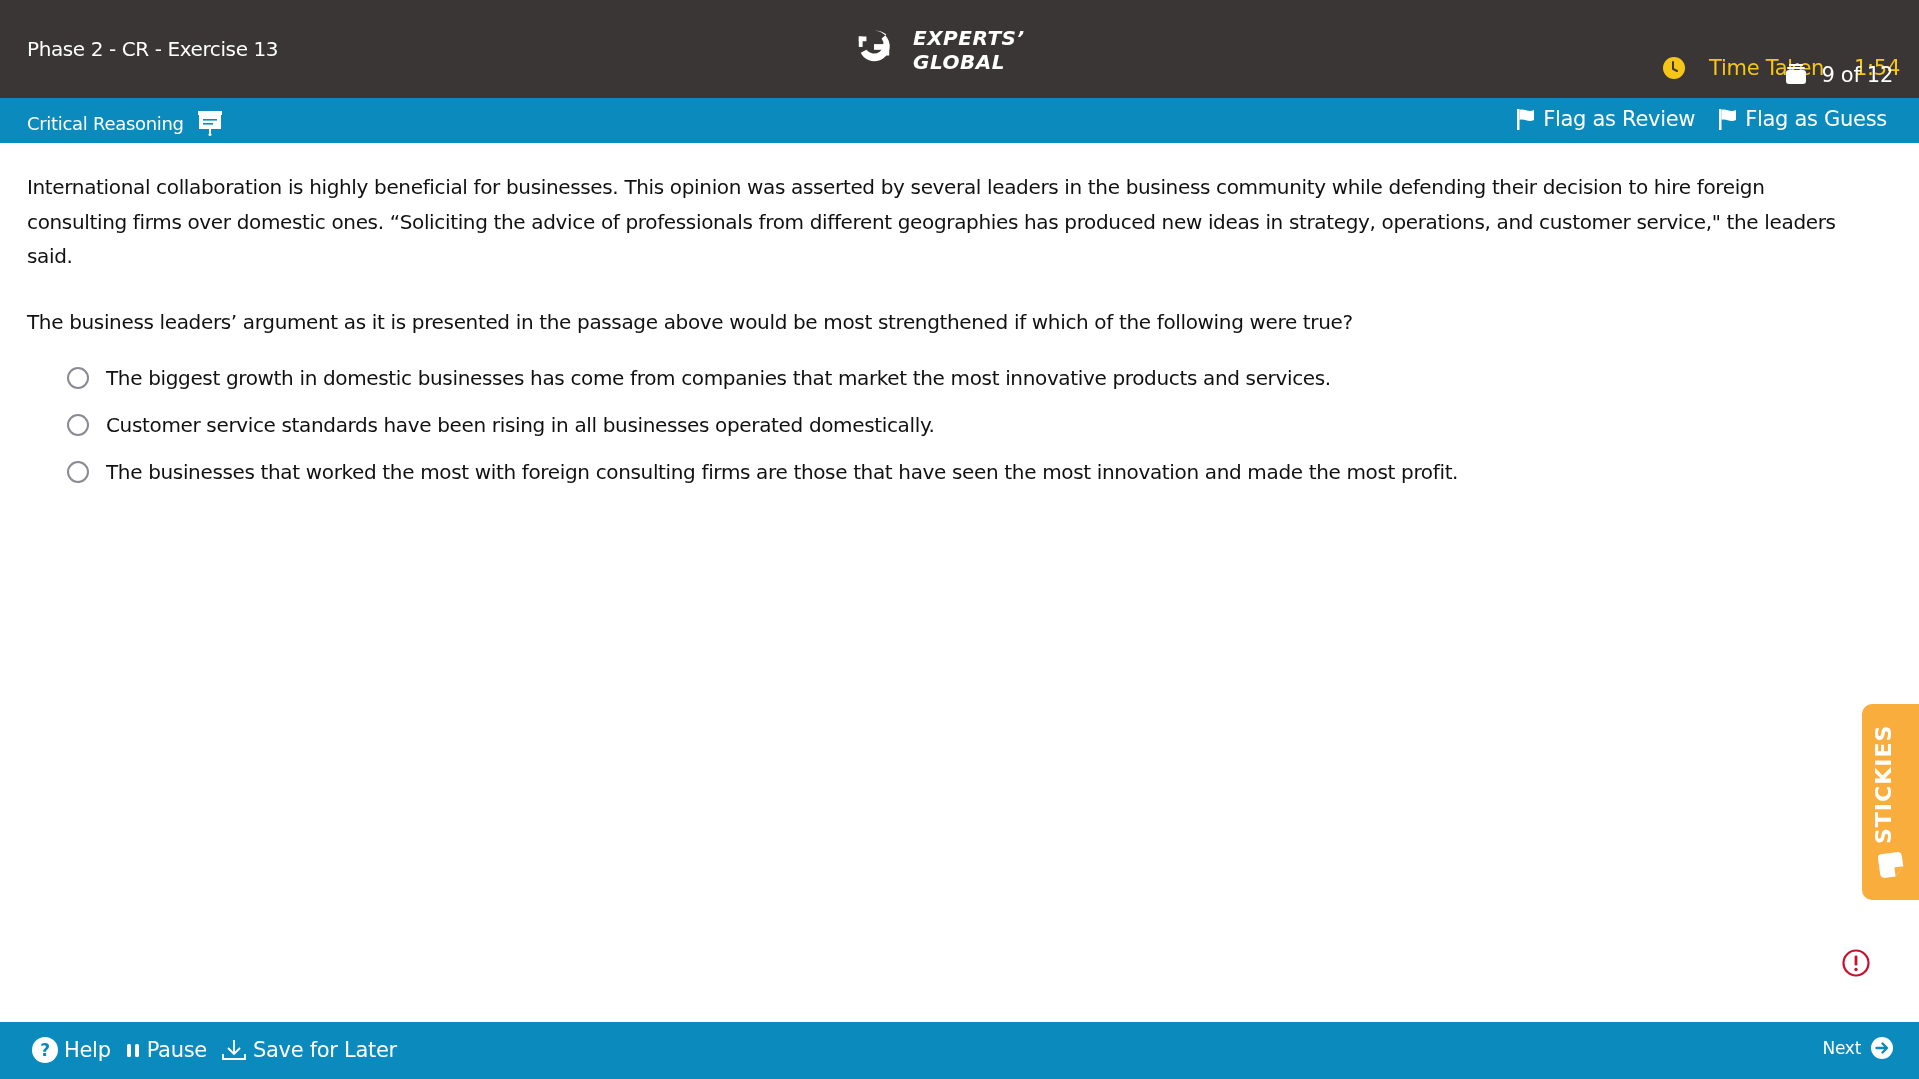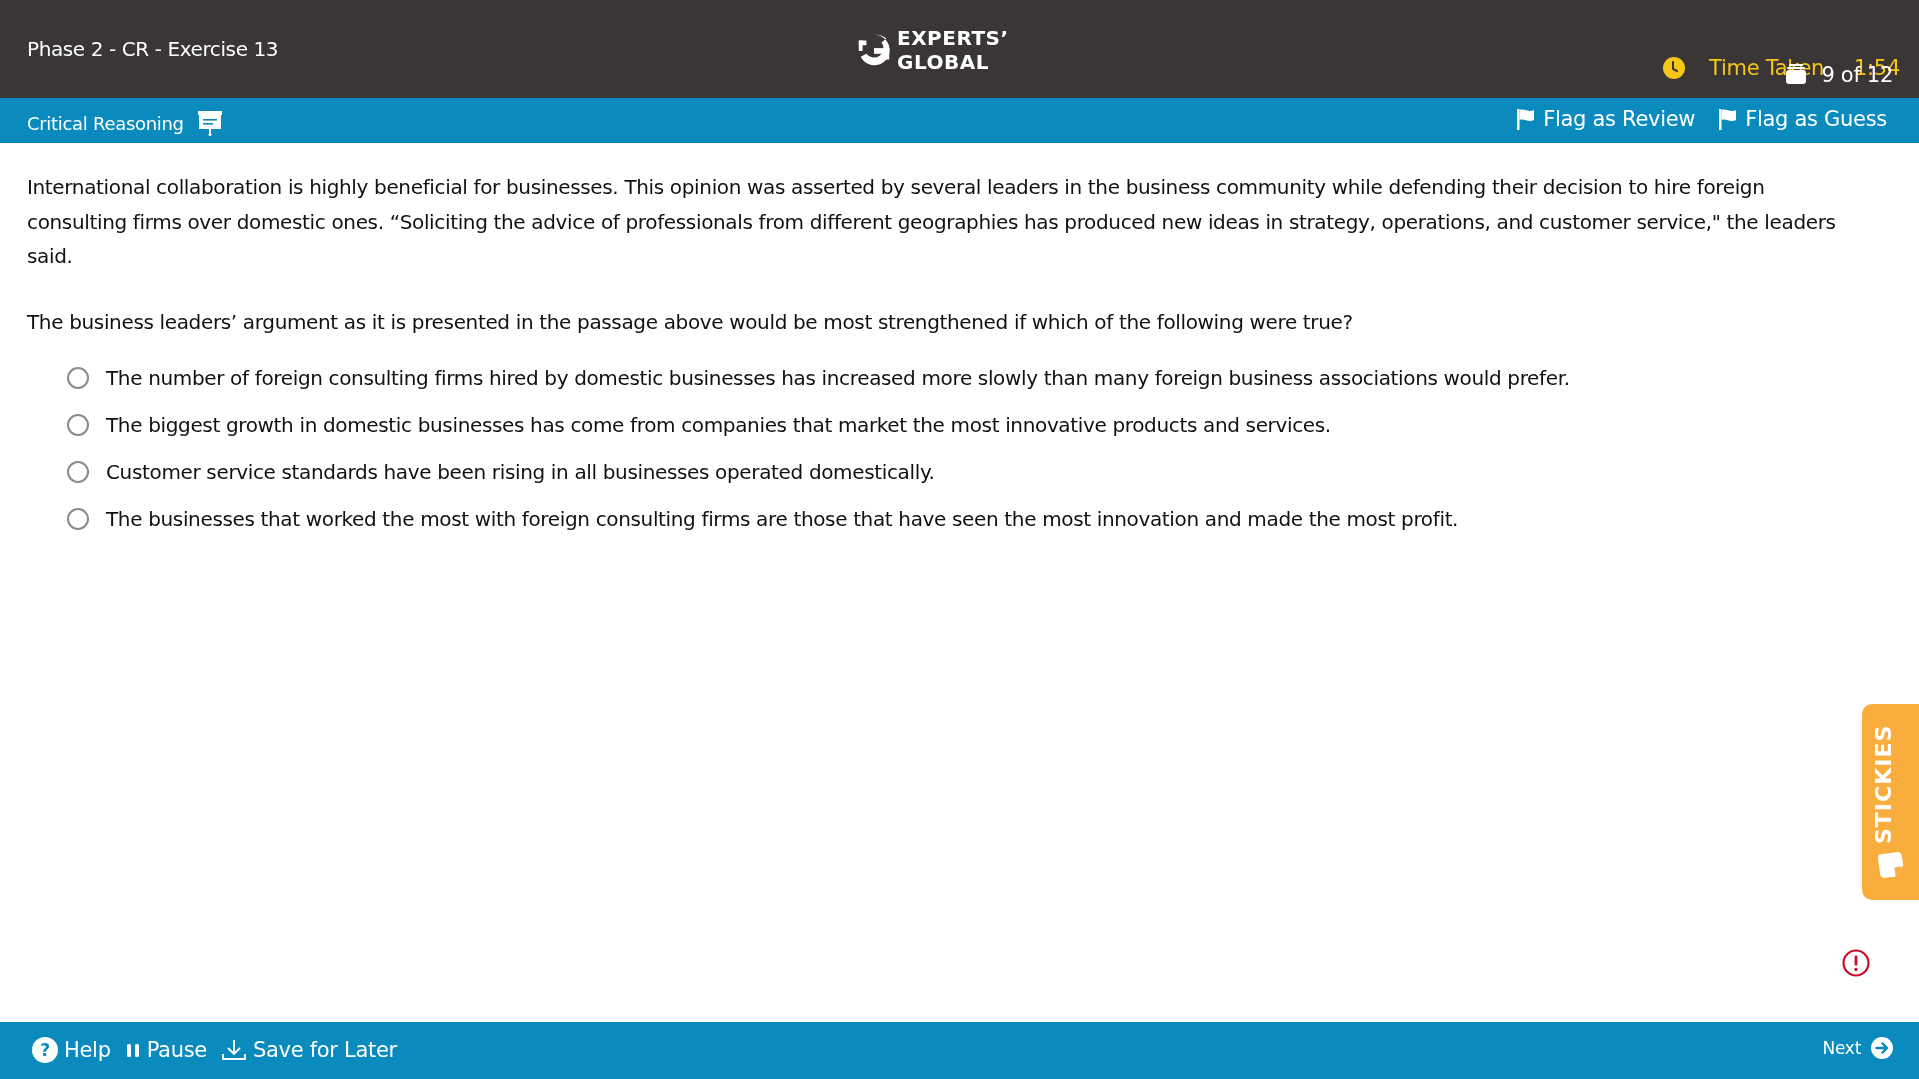--- a/index.html
+++ b/index.html
@@ -7,21 +7,21 @@
   body { font-family: "DejaVu Sans", sans-serif; color: #111; position: relative; }
 
   .topbar {
     position: absolute; left: 0; top: 0; width: 1919px; height: 98px;
     background: #3a3636; color: #fff; padding-left: 44px;
   }
   .topbar .title {
     position: absolute; left: 27px; top: 37px; font-size: 20px; letter-spacing: -0.4px;
   }
   .logo {
-    position: absolute; left: 855px; top: 26px; height: 48px; display: flex; align-items: center; gap: 4px;
+    position: absolute; left: 855px; top: 26px; height: 48px; display: flex; align-items: flex-start; gap: 20px; font-style: italic;
   }
   .logo svg { width: 38px; height: 40px; }
   .logo .logo-text { font-family: "DejaVu Sans", sans-serif; font-weight: bold; font-size: 20px; line-height: 24px; letter-spacing: 0.5px; }
   .timer {
     position: absolute; right: 19px; top: 24px; color: #f5c518; font-size: 21px; display: flex; align-items: center; gap: 24px; letter-spacing: -0.3px; margin-top: 32px;
   }
   .timer .clock { width: 22px; height: 22px; }
   .timer .tval { margin-left: 6px; }
   .counter {
     position: absolute; right: 26px; top: 63px; color: #fff; font-size: 21px; display: flex; align-items: flex-start; gap: 14px; letter-spacing: -0.3px;
@@ -140,24 +140,20 @@
     </div>
   </div>
 </div>
 
 <div class="content">
   <p class="passage">International collaboration is highly beneficial for businesses. This opinion was asserted by several leaders in the business community while defending their decision to hire foreign consulting firms over domestic ones. “Soliciting the advice of professionals from different geographies has produced new ideas in strategy, operations, and customer service," the leaders said.</p>
   <p class="question">The business leaders’ argument as it is presented in the passage above would be most strengthened if which of the following were true?</p>
   <div class="options">
     <div class="option">
       <span class="radio"></span>
-      <span>The number of foreign consulting firms hired by domestic businesses has increased more slowly than many foreign business associations would prefer.</span>
-    </div>
-    <div class="option">
-      <span class="radio"></span>
       <span>The biggest growth in domestic businesses has come from companies that market the most innovative products and services.</span>
     </div>
     <div class="option">
       <span class="radio"></span>
       <span>Customer service standards have been rising in all businesses operated domestically.</span>
     </div>
     <div class="option">
       <span class="radio"></span>
       <span>The businesses that worked the most with foreign consulting firms are those that have seen the most innovation and made the most profit.</span>
     </div>

